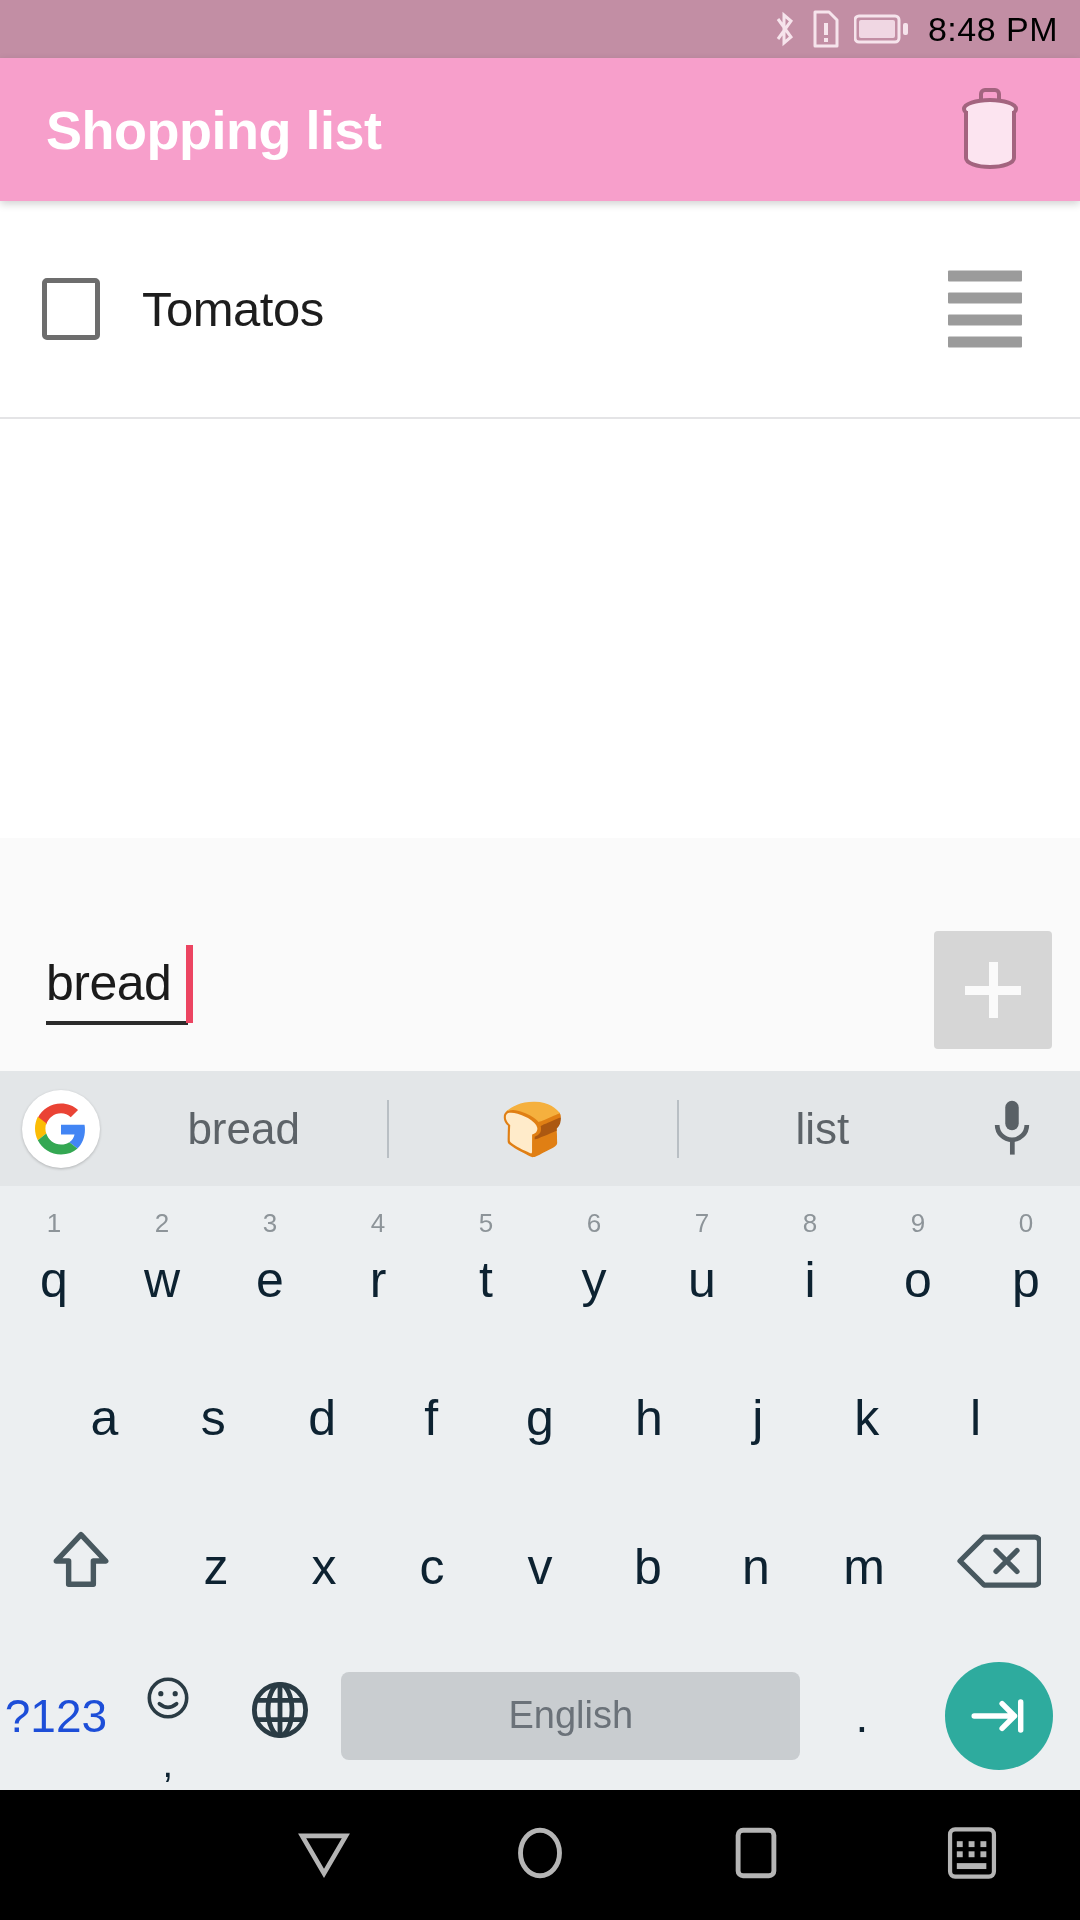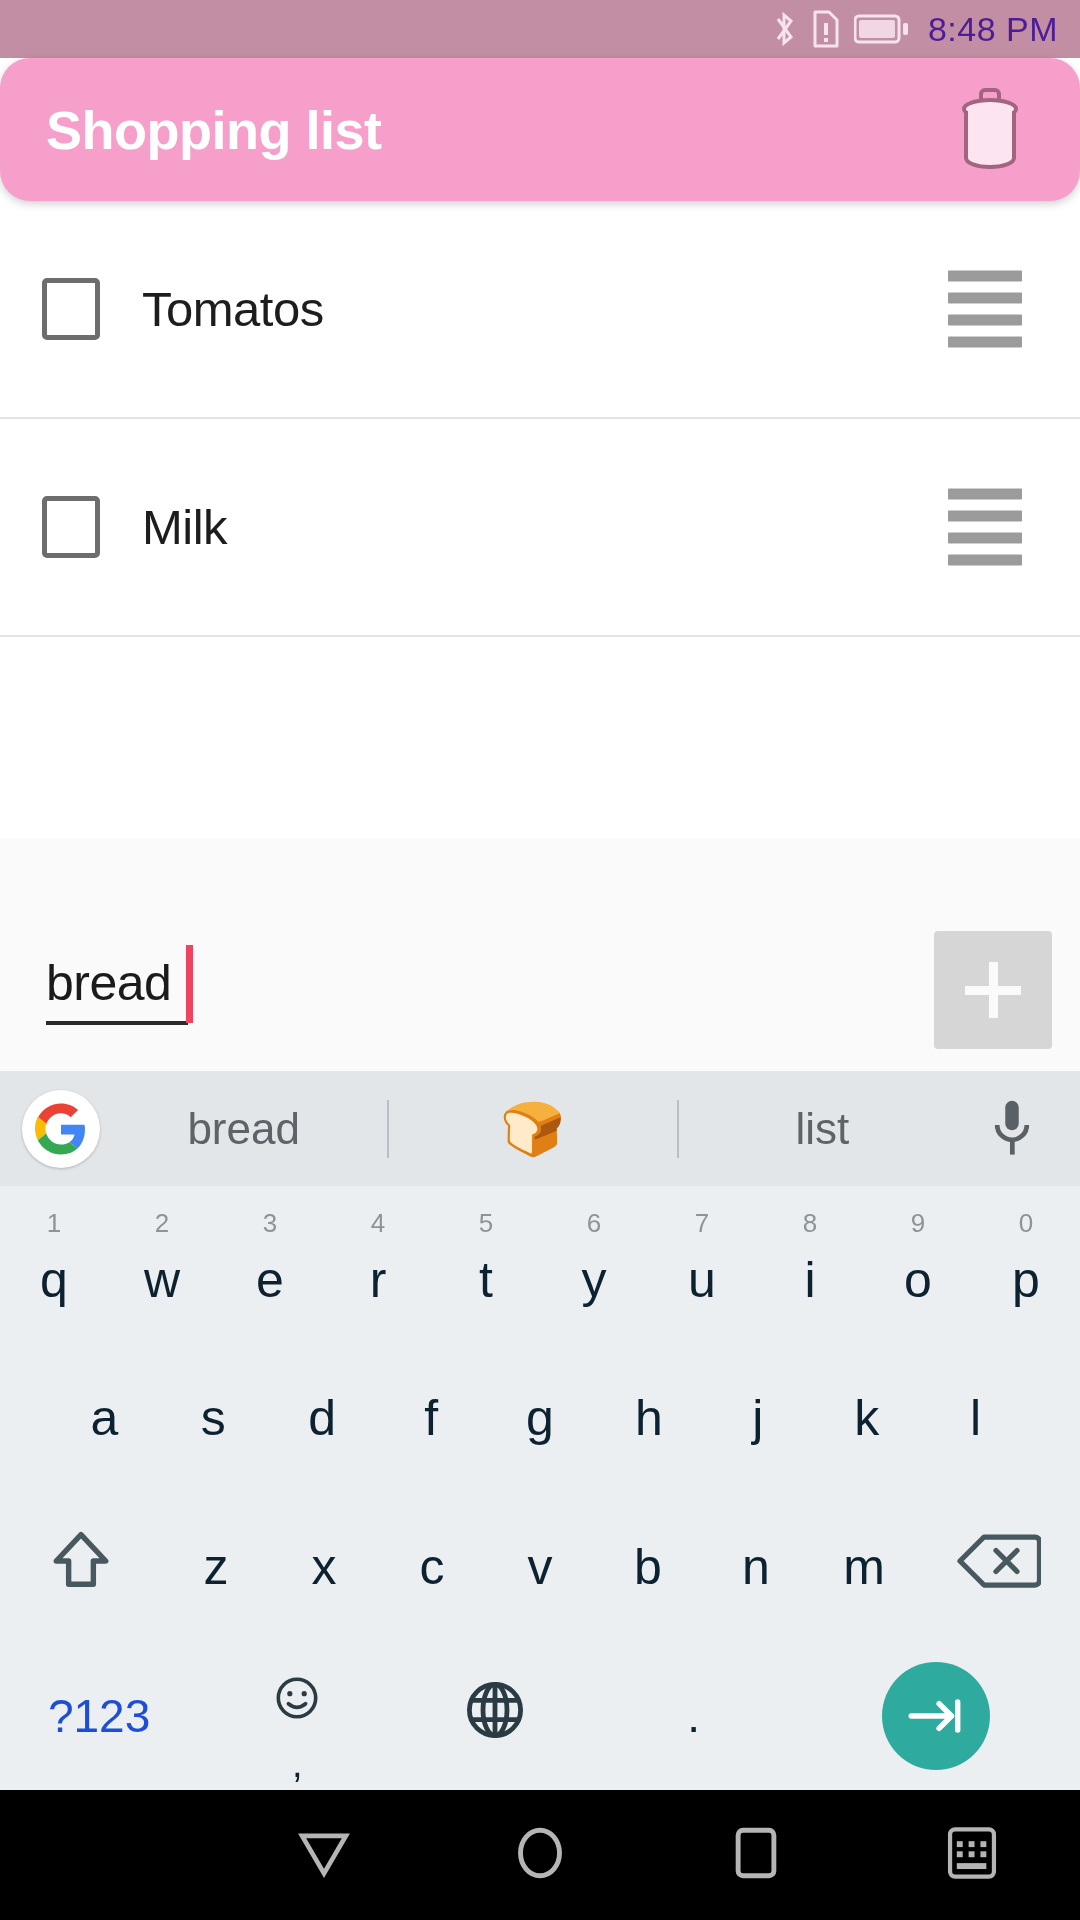--- a/index.html
+++ b/index.html
@@ -13,33 +13,32 @@
 
   
   .statusbar {
     position: absolute; left: 0; top: 0; width: 1080px; height: 58px;
     background: #c28ea4;
     display: flex; align-items: center; justify-content: flex-end;
     padding-right: 22px; gap: 14px;
   }
   .sb-icon { display: flex; align-items: center; }
   .sb-time {
-    color: #4c1d95; font-size: 34px; letter-spacing: 0.5px;
+    color: #000000; font-size: 34px; letter-spacing: 0.5px;
     font-family: "Liberation Sans", sans-serif; margin-left: 4px;
   }
 
   
   .appbar {
     position: absolute; left: 0; top: 58px; width: 1080px; height: 143px;
     background: #f79fcb;
     display: flex; align-items: center; justify-content: space-between;
     padding: 0 44px 0 46px;
     box-shadow: 0 3px 8px rgba(0,0,0,0.18);
     z-index: 5;
-    border-radius: 30px;
   }
   .appbar-title {
     color: #ffffff; font-size: 54px; font-weight: bold;
     letter-spacing: -0.5px;
   }
   .trash-btn { width: 92px; height: 92px; display:flex; align-items:center; justify-content:center; }
 
   
   .list {
     position: absolute; left: 0; top: 201px; width: 900px; height: 710px;
@@ -219,30 +218,20 @@
       <div class="checkbox"></div>
       <div class="row-label">Tomatos</div>
       <div class="drag-handle">
         <span></span>
           <span></span>
           <span></span>
           <span></span>
       </div>
     </div>
 
-    <div class="list-row">
-      <div class="checkbox"></div>
-      <div class="row-label">Milk</div>
-      <div class="drag-handle">
-        <span></span>
-          <span></span>
-          <span></span>
-          <span></span>
-      </div>
-    </div>
 
     <div class="list-filler"></div>
   </div>
 
   <div class="input-row">
     <div class="text-field">
       <span class="tf-value">bread</span>
     </div>
     <div class="tf-underline"></div>
     <div class="caret"></div>
@@ -404,20 +393,23 @@
         <span class="comma">,</span>
       </div>
       <div class="key">
         <span>
           <svg width="64" height="64" viewBox="0 0 40 40">
             <circle cx="20" cy="20" r="16" fill="none" stroke="#2a3b44" stroke-width="3"></circle>
             <ellipse cx="20" cy="20" rx="7.5" ry="16" fill="none" stroke="#2a3b44" stroke-width="3"></ellipse>
             <path d="M4.6 14 H35.4 M4.6 26 H35.4 M20 4 V36" stroke="#2a3b44" stroke-width="3"></path>
           </svg>
         </span>
+      </div>
+      <div class="spacebar">
+        <span>English</span>
       </div>
       <div class="key period-key">
         <span>.</span>
       </div>
       <div class="enter-key">
         <span class="enter-circle">
           <svg width="62" height="52" viewBox="0 0 40 32">
             <path d="M4 16 H30 M22 8 L30 16 L22 24" fill="none" stroke="#ffffff" stroke-width="3.5" stroke-linecap="round" stroke-linejoin="round"></path>
             <path d="M34 7 V25" stroke="#ffffff" stroke-width="3.5" stroke-linecap="round"></path>
           </svg>

